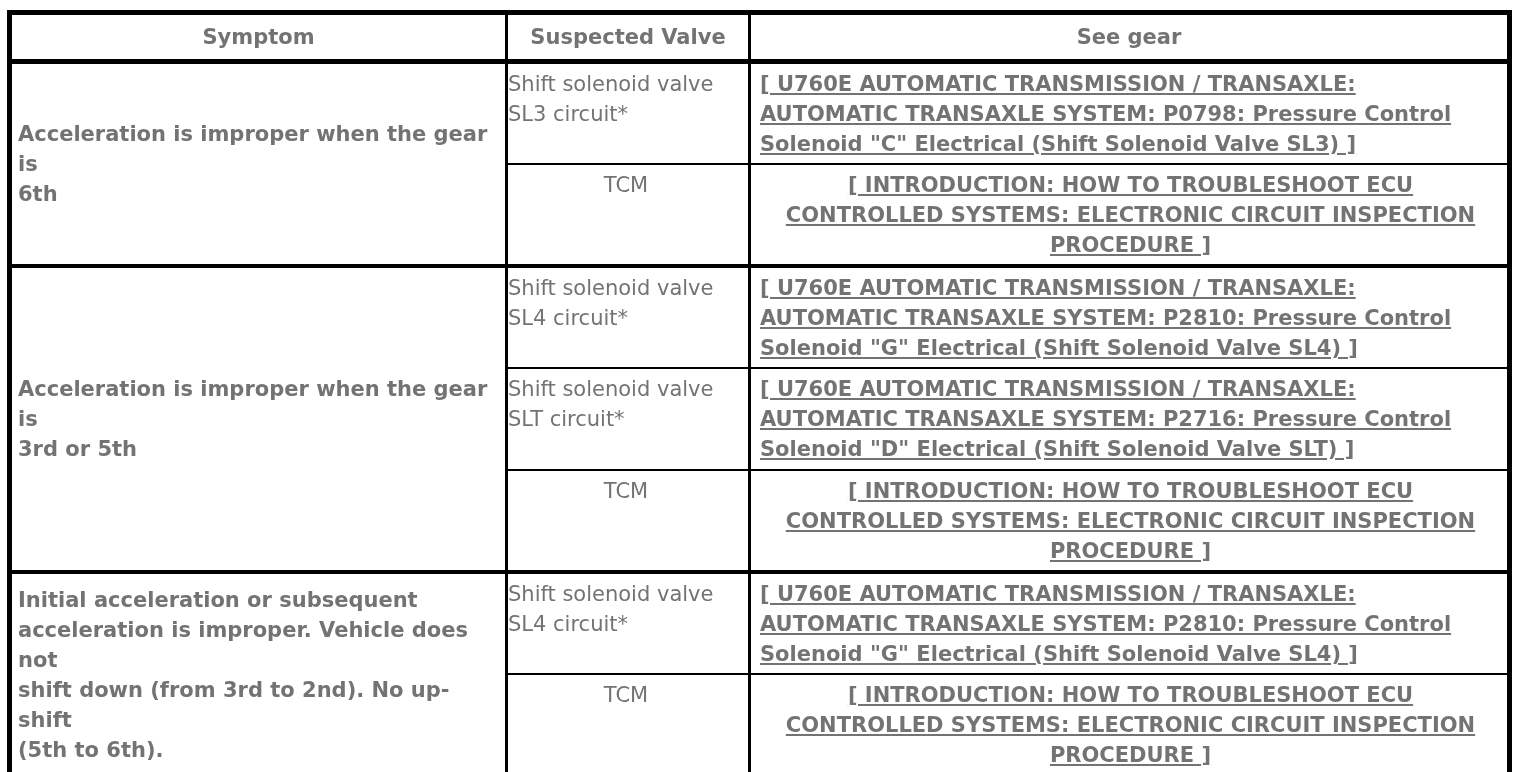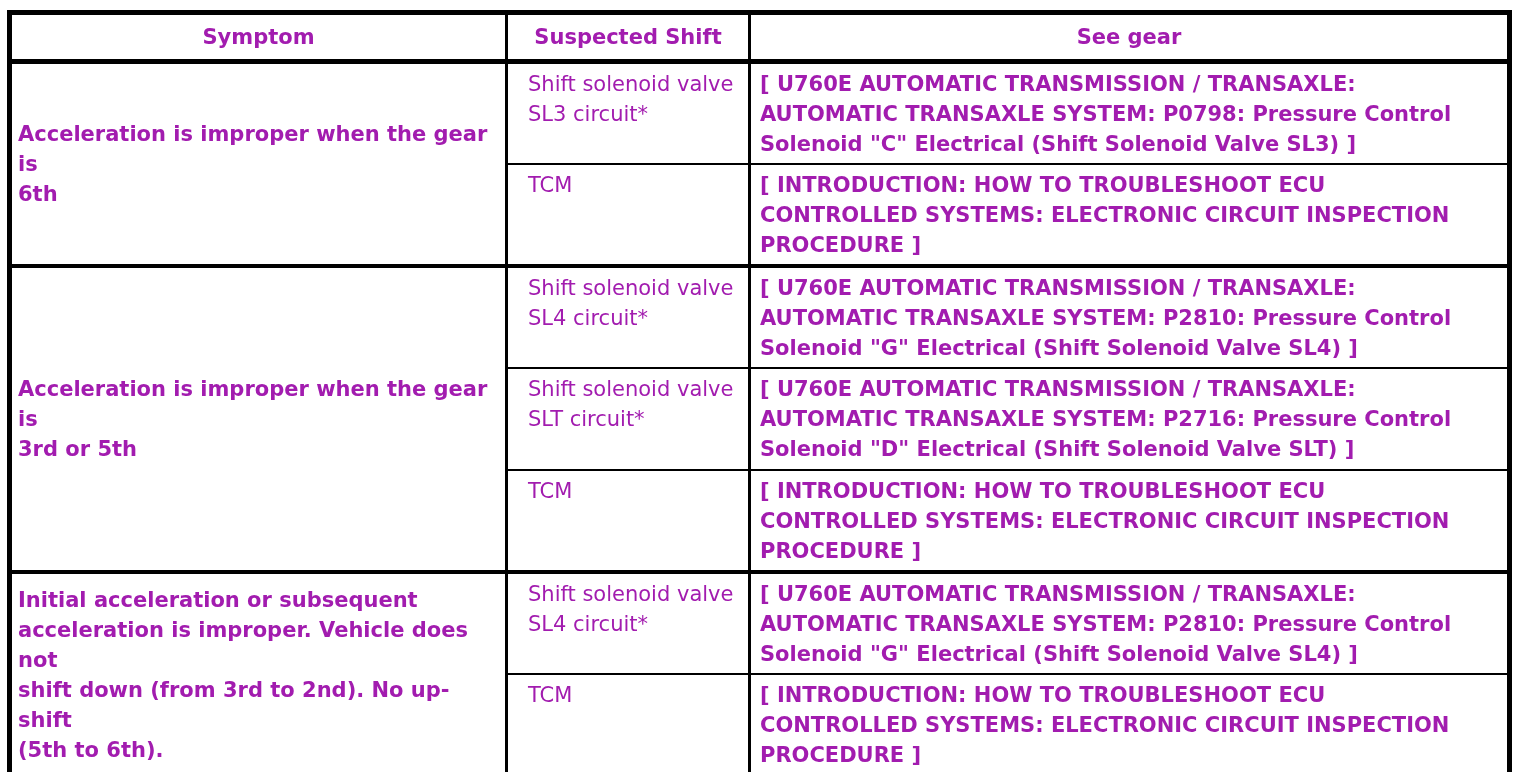--- a/index.html
+++ b/index.html
@@ -23,21 +23,21 @@
     background: #ffffff;
   }
   col.c-symptom   { width: 497px; }
   col.c-area      { width: 243px; }
   col.c-seepage   { width: 760px; }
 
   th, td {
     border: 3px solid #000000;
     font-size: 21px;
     line-height: 30px;
-    color: #a21caf;
+    color: #737373;
     overflow: hidden;
   }
   th {
     border-bottom-width: 5px;
     font-weight: bold;
     text-align: center;
     vertical-align: middle;
     padding: 2px 4px;
     height: 40px;
   }
@@ -48,29 +48,30 @@
     text-align: left;
   }
   td.sym {
     vertical-align: middle;
     padding: 2px 6px 2px 6px;
     font-weight: bold;
     border-bottom-width: 4px;
   }
   td.area {
     vertical-align: top;
-    padding: 5px 4px 4px 20px;
+    padding: 5px 4px 4px 0;
     font-weight: normal;
   }
   td.ref {
     vertical-align: top;
     padding: 5px 6px 4px 9px;
     font-weight: bold;
+    text-decoration: underline;
   }
-  tr.group-end td { border-bottom-width: 4px; }
+  tr.group-end td { border-bottom-width: 4px; text-align: center; }
 
   tr.r1 { height: 99px;  }
   tr.r2 { height: 101px; }
   tr.r3 { height: 100px; }
   tr.r4 { height: 102px; }
   tr.r5 { height: 92px;  }
   tr.r6 { height: 97px;  }
   tr.r7 { height: 104px; }
 </style>
 </head>
@@ -78,21 +79,21 @@
 
 <table class="symptom-table">
   <colgroup>
     <col class="c-symptom">
     <col class="c-area">
     <col class="c-seepage">
   </colgroup>
   <thead>
     <tr>
       <th>Symptom</th>
-      <th>Suspected Shift</th>
+      <th>Suspected Valve</th>
       <th>See gear</th>
     </tr>
   </thead>
   <tbody>
     <tr class="r1">
       <td class="sym" rowspan="2">Acceleration is improper when the gear is
 6th</td>
       <td class="area">Shift solenoid valve
 SL3 circuit*</td>
       <td class="ref">[ U760E AUTOMATIC TRANSMISSION / TRANSAXLE:

